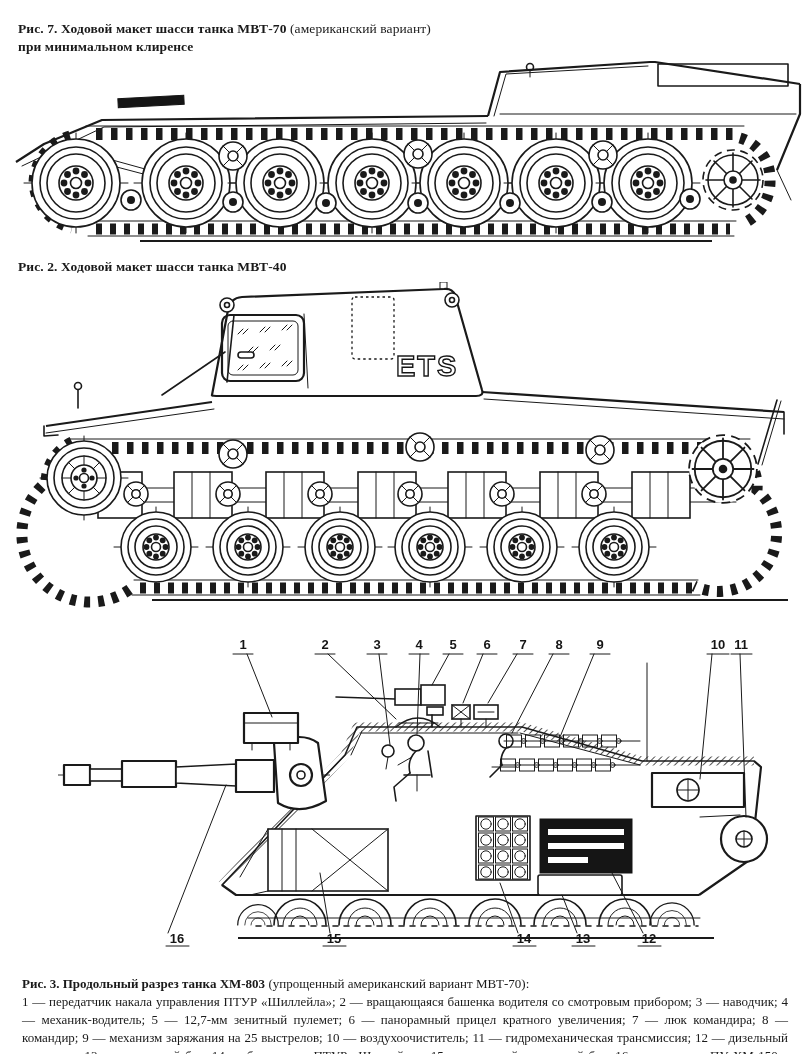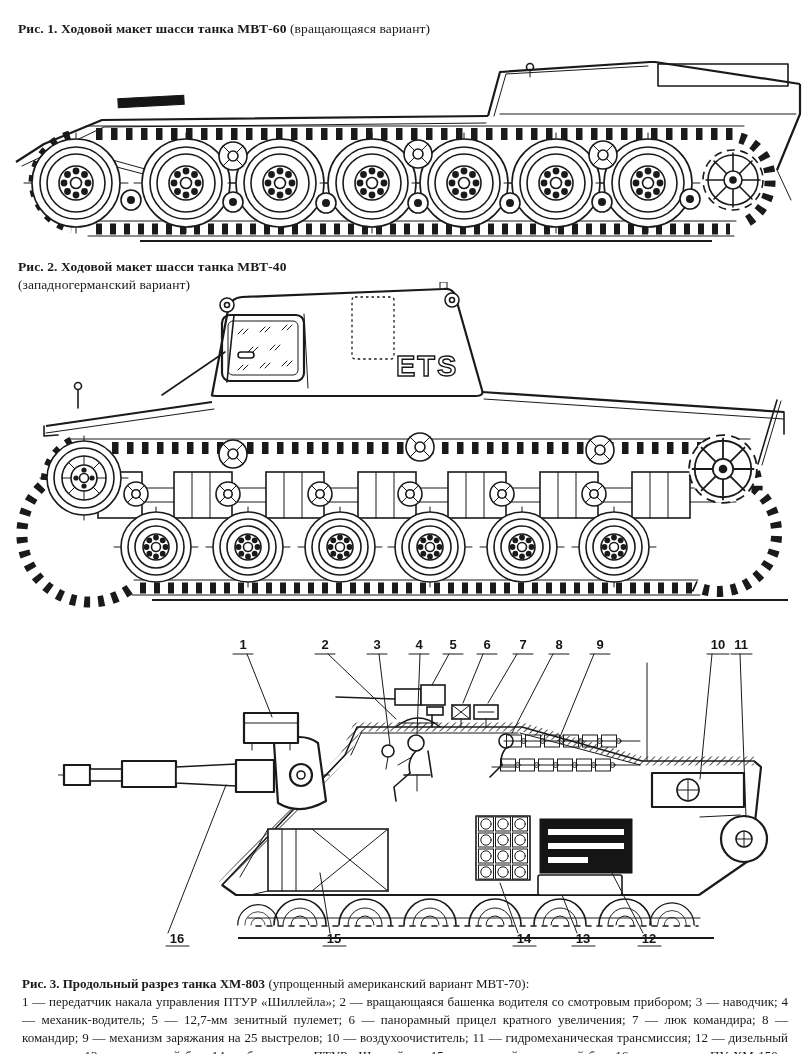--- a/index.html
+++ b/index.html
@@ -132,21 +132,22 @@
         <circle r="5.2" class="thin"></circle>
       </g>
     <g id="acell">
         <rect x="-7.5" y="-6" width="15" height="12" class="thin"></rect>
         <circle cx="9.6" cy="0" r="2.4" class="thin"></circle>
       </g>
   </defs>
 </svg>
 
 <div class="caption" style="left:18px;top:20px;width:470px">
-  <div><b>Рис. 1. Ходовой макет шасси танка МВТ-60</b> <span>(вращающаяся вариант)</span></div>
+  <div><b>Рис. 7. Ходовой макет шасси танка МВТ-70</b> <span>(американский вариант)</span></div>
+  <div><b>при минимальном клиренсе</b></div>
 </div>
 
 <svg style="top:50px" width="808" height="200" viewBox="0 0 808 200">
   <g>
     <path d="M86,76 H744" class="thin"></path>
     <path d="M96,84 H738" class="teeth"></path>
     <path d="M90,171 H736" class="thin"></path>
     <path d="M96,179 H730" class="teeth2"></path>
     <path d="M88,186 H734" class="thin"></path>
     <path d="M70,86 A50,50 0 0 0 34,133 A50,50 0 0 0 72,178" class="teeth2"></path>
@@ -191,21 +192,20 @@
     <use href="#f1small" x="418" y="153"></use>
       <use href="#f1small" x="510" y="153"></use>
       <use href="#f1small" x="602" y="152"></use>
     <use href="#f1small" x="690" y="149"></use>
   </g>
   <line x1="140" y1="191" x2="712" y2="191" class="th2"></line>
 </svg>
 
 <div class="caption" style="left:18px;top:258px;width:340px">
   <div><b>Рис. 2. Ходовой макет шасси танка МВТ-40</b></div>
-  <div><span>(западногерманский вариант)</span></div>
 </div>
 
 <svg style="top:282px" width="808" height="340" viewBox="0 0 808 340">
   <g>
     <path d="M46,144 L212,120" class="th2"></path>
     <path d="M46,151 L214,127" class="thin"></path>
     <path d="M44,144 V154 L58,153" class="ln"></path>
     <line x1="78" y1="126" x2="78" y2="107" class="ln"></line>
     <circle cx="78" cy="104" r="3.5" class="fw"></circle>
     <path d="M482,110 L784,130" class="th2"></path>

